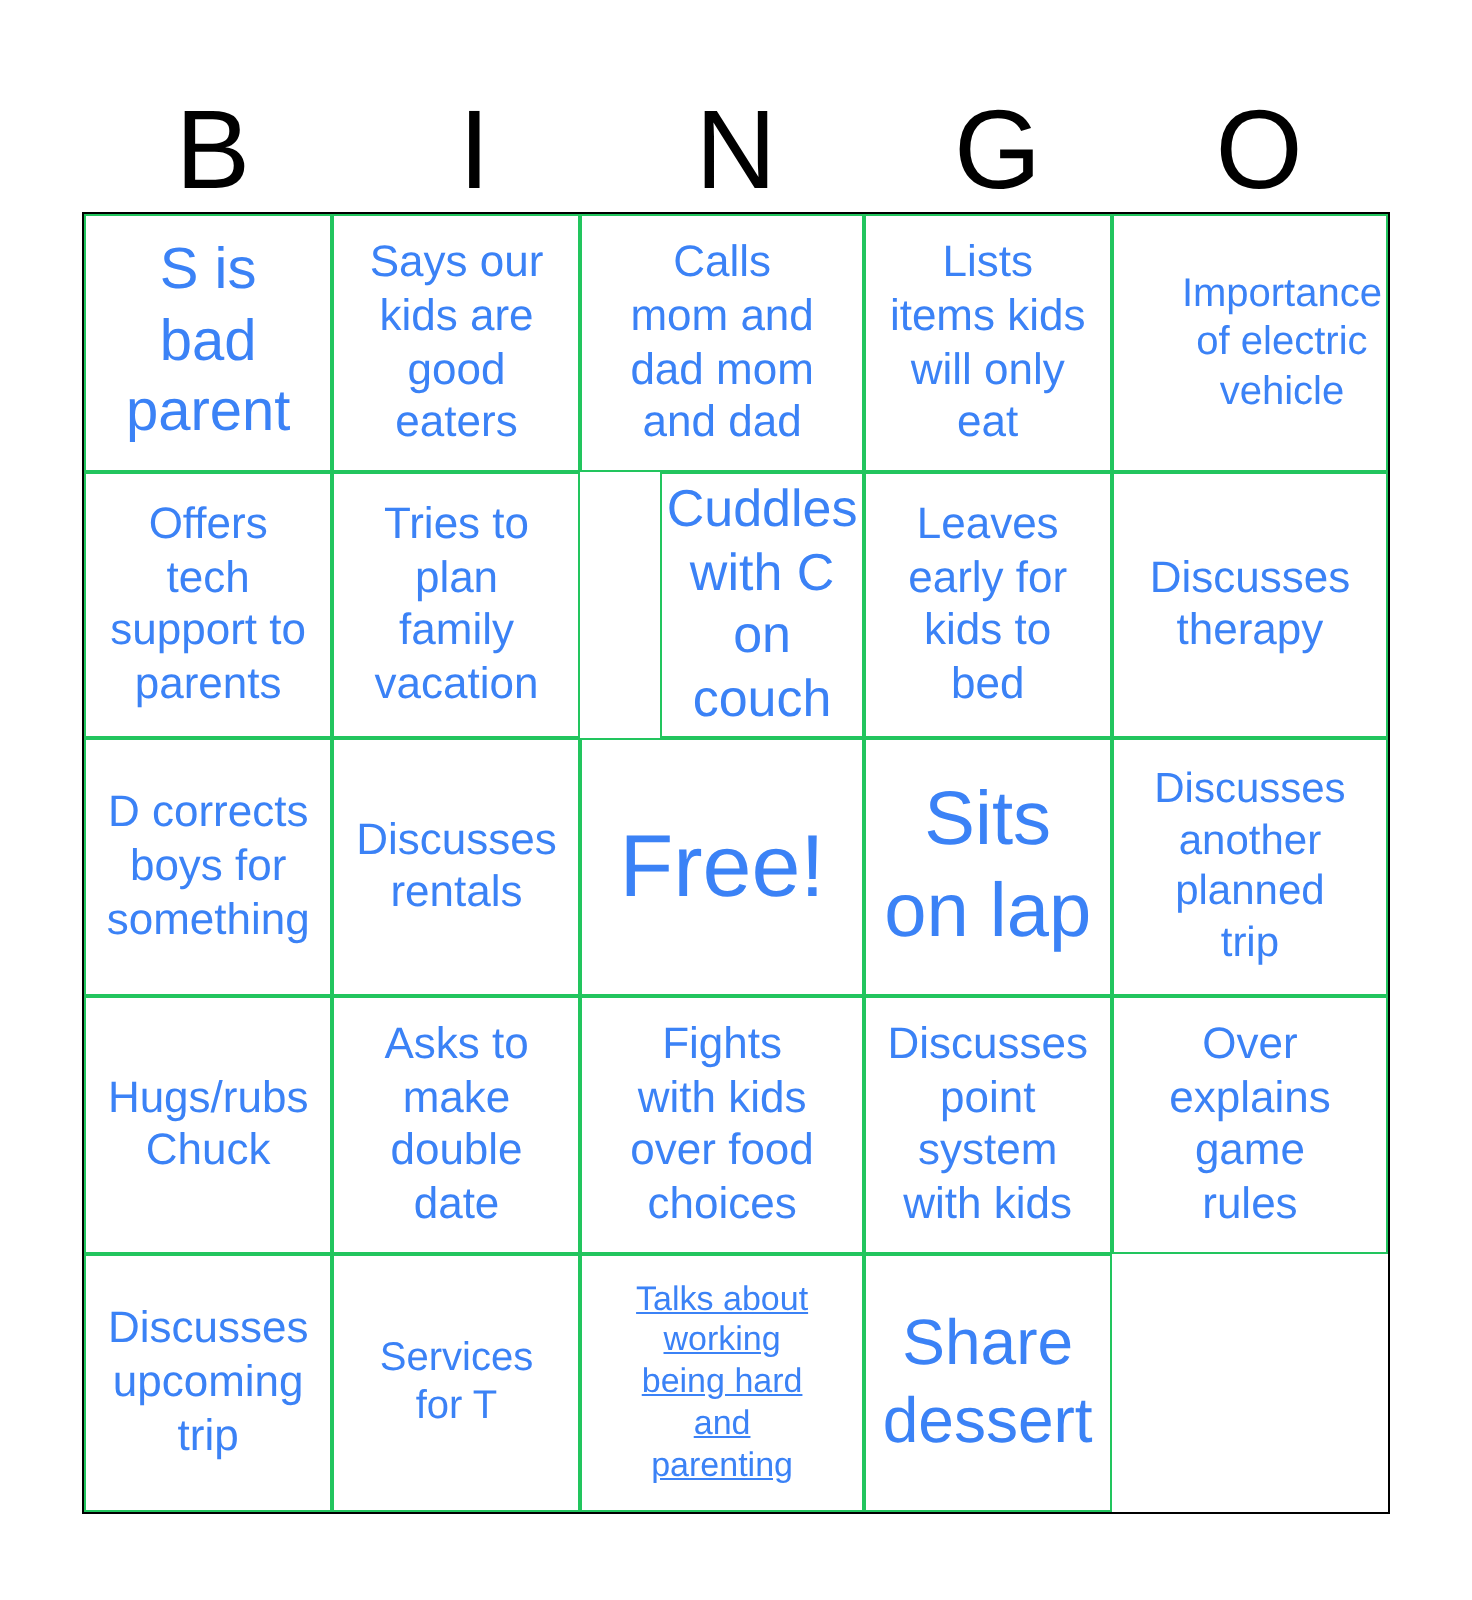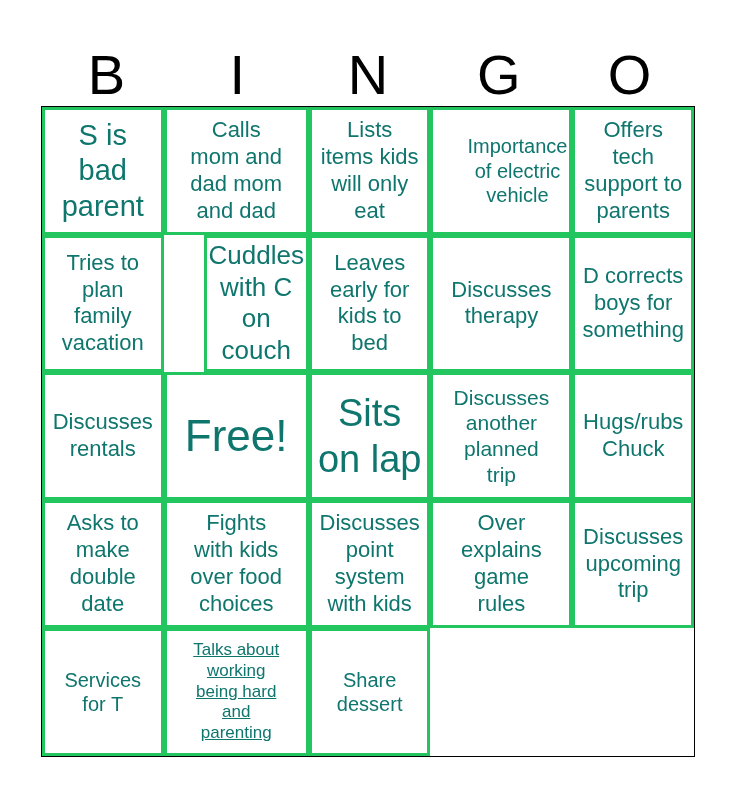--- a/index.html
+++ b/index.html
@@ -32,59 +32,63 @@
     top: 106px;
     width: 654px;
     height: 651px;
     border: 1px solid #000000;
     display: grid;
     grid-template-columns: repeat(5, 1fr);
     grid-template-rows: repeat(5, 1fr);
     background: #ffffff;
   }
   .cell {
-    border: 3px solid #22c55e;
+    border: 1px solid #22c55e;
     display: flex;
     align-items: center;
     justify-content: center;
     text-align: center;
     white-space: pre-line;
     line-height: 1.22;
     padding: 2px;
     font-size: 22px;
-    color: #0f766e;
+    color: #3b82f6;
     background: #ffffff;
   }
   .fs17 { font-size: 17px; text-decoration: underline; }
   .fs20 { font-size: 20px; padding-left: 34px; }
   .fs21 { font-size: 21px; }
   .fs26 { font-size: 26px; margin-left: 40px; }
   .fs28 { font-size: 20px; }
   .fs29 { font-size: 29px; }
-  .fs30 { font-size: 20px; }
+  .fs30 { font-size: 32px; }
   .fs38 { font-size: 38px; }
   .fs44 { font-size: 44px; }
 </style>
 </head>
 <body>
 
 <div id="screen">
 
   <div class="title">
     <span class="letter">B</span>
     <span class="letter">I</span>
     <span class="letter">N</span>
     <span class="letter">G</span>
     <span class="letter">O</span>
   </div>
 
   <div class="grid">
     <div class="cell fs29">S is
 bad
 parent</div>
+    <div class="cell">Says our
+kids are
+good
+eaters</div>
     <div class="cell">Calls
 mom and
 dad mom
 and dad</div>
     <div class="cell">Lists
 items kids
 will only
 eat</div>
     <div class="cell fs20">Importance
 of electric

